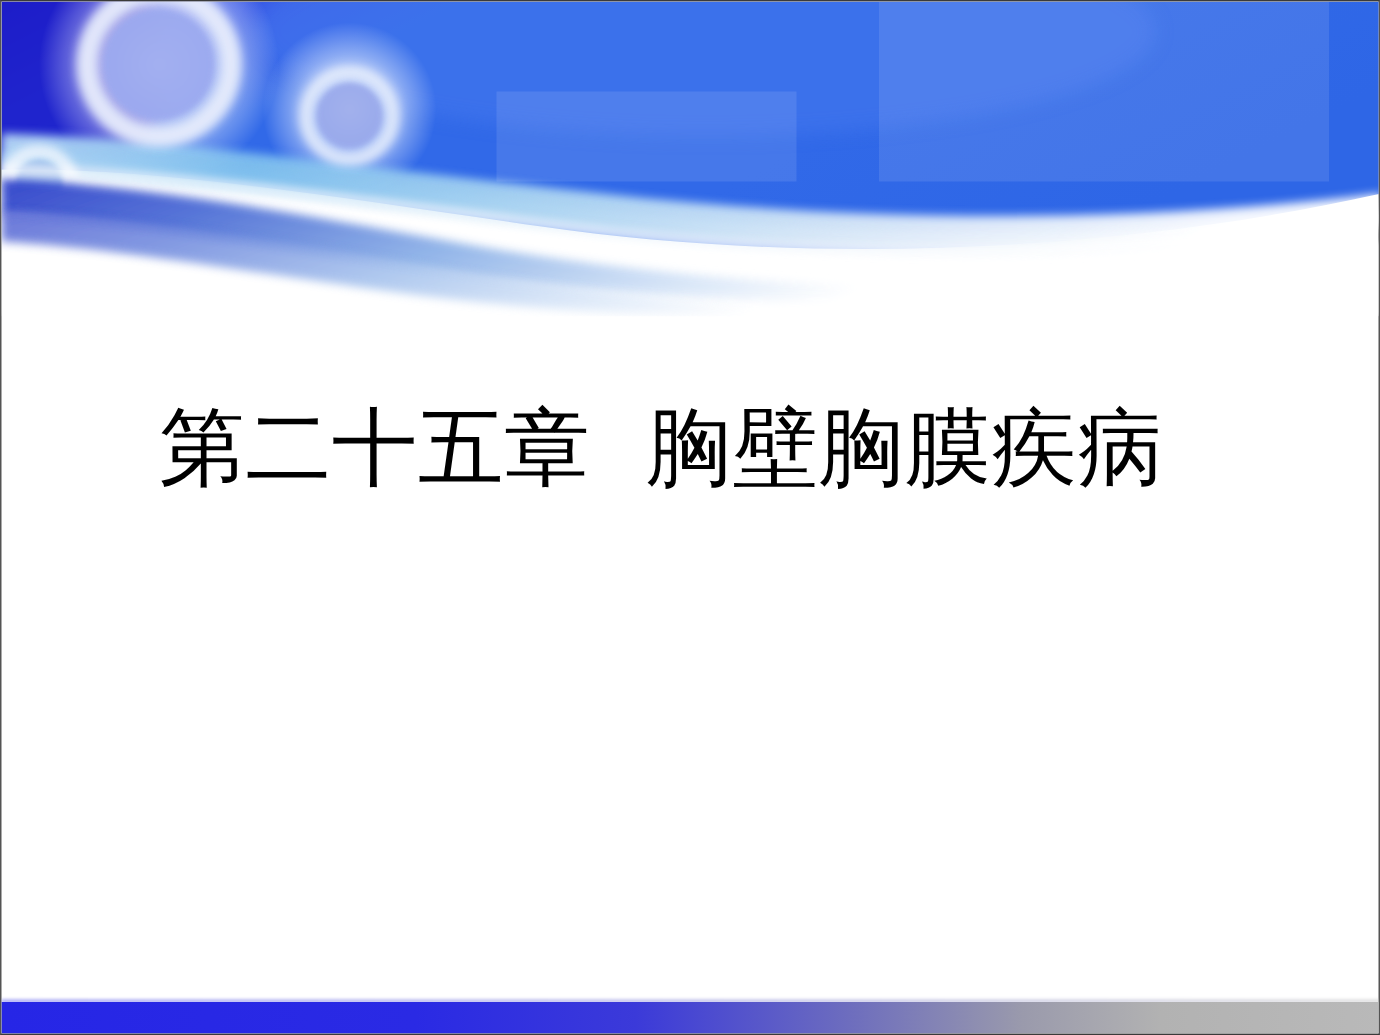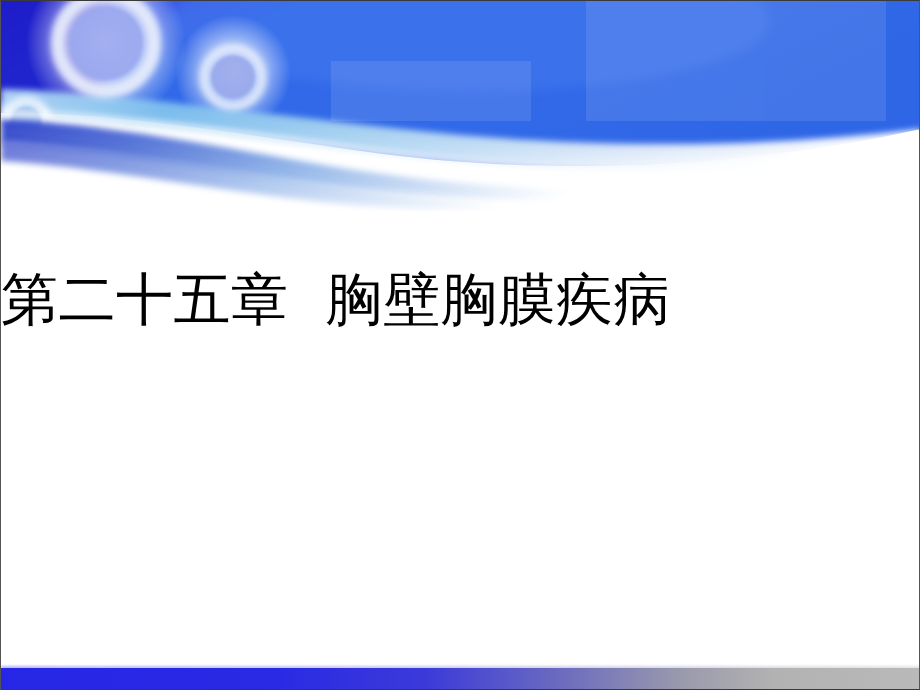--- a/index.html
+++ b/index.html
@@ -38,21 +38,21 @@
     width: 920px;
     height: 210px;
   }
 
   
   #title-block {
     position: absolute;
     left: 0;
     top: 268px;
     width: 880px;
-    text-align: left;
+    text-align: center;
   }
   #slide-title {
     display: inline-block;
     font-family: "DejaVu Serif", "Liberation Serif", serif;
     font-size: 57px;
     line-height: 1.08;
     font-weight: 400;
     color: #000000;
     letter-spacing: 0.5px;
     white-space: pre;

